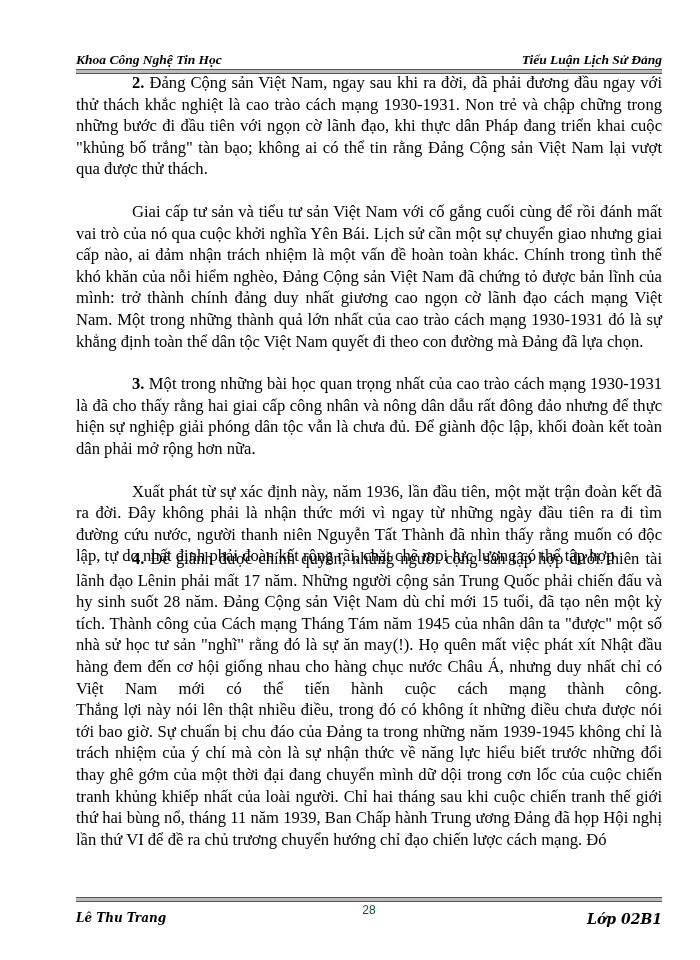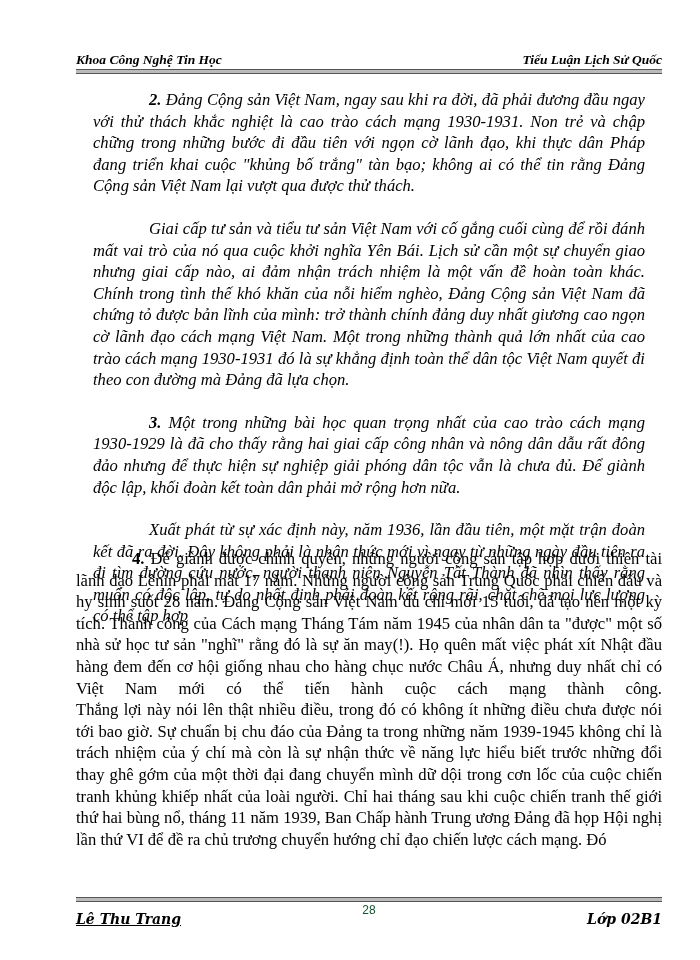--- a/index.html
+++ b/index.html
@@ -6,51 +6,51 @@
   body { width:700px; height:960px; position:relative; overflow:hidden;
          font-family:"Liberation Serif", "DejaVu Serif", serif; color:#000; }
   .page { position:absolute; left:0; top:0; width:700px; height:960px; background:#fff; }
   .header { position:absolute; left:76px; top:52px; width:586px; height:18px;
             font-style:italic; font-weight:bold; font-size:13.5px; }
   .header .left { position:absolute; left:0; top:0; }
   .header .right { position:absolute; right:0; top:0; }
   .hrule { position:absolute; left:76px; width:586px; height:3px;
            border-top:1px solid #555; border-bottom:1px solid #555; background:#bbb; }
   .body { position:absolute; left:76px; top:72px; width:586px; font-size:16.6px; line-height:21.6px; }
-  .body p { margin:17px; text-align:justify; text-indent:56px;font-style:italic; }
+  .body p { margin:0; text-align:justify; text-indent:56px; }
   .body p.gap { margin-top:21px; }
   .body b { font-weight:bold; }
   .footer { position:absolute; left:76px; top:903px; width:586px; height:24px; }
-  .footer .left { position:absolute; left:0; top:8px; font-style:italic; font-weight:bold; font-size:14px;
-                  font-family:"DejaVu Serif", serif;text-decoration:underline; }
+  .footer .left { position:absolute; left:0; top:8px; font-style:italic; font-weight:bold; font-size:12px;
+                  font-family:"DejaVu Serif", serif; }
   .footer .center { position:absolute; left:0; width:100%; text-align:center; top:0; font-size:12px;
                     font-family:"Liberation Sans", sans-serif; color:#14532d; }
   .footer .right { position:absolute; right:0; top:8px; font-style:italic; font-weight:bold; font-size:14px;
                    font-family:"DejaVu Serif", serif;margin-left:48px; }
   .tail { position:absolute; left:76px; top:548px; width:586px; font-size:16.6px; line-height:21.6px; }
   .tail p { margin:0; text-align:justify; text-indent:56px; }
   .tail p.noindent { text-indent:0; }
   .tail p.gap { }
   .last-justify { text-align-last:justify; }
 </style>
 </head>
 <body>
 
 <div class="page">
 
   <div class="header">
     <span class="left">Khoa Công Nghệ Tin Học</span>
-    <span class="right">Tiểu Luận Lịch Sử Quốc</span>
+    <span class="right">Tiểu Luận Lịch Sử Đảng</span>
   </div>
   <div class="hrule" style="top:69px;"></div>
 
   <div class="body">
     <p><b>2.</b><span> Đảng Cộng sản Việt Nam, ngay sau khi ra đời, đã phải đương đầu ngay với thử thách khắc nghiệt là cao trào cách mạng 1930-1931. Non trẻ và chập chững trong những bước đi đầu tiên với ngọn cờ lãnh đạo, khi thực dân Pháp đang triển khai cuộc "khủng bố trắng" tàn bạo; không ai có thể tin rằng Đảng Cộng sản Việt Nam lại vượt qua được thử thách.</span></p>
     <p class="gap">Giai cấp tư sản và tiểu tư sản Việt Nam với cố gắng cuối cùng để rồi đánh mất vai trò của nó qua cuộc khởi nghĩa Yên Bái. Lịch sử cần một sự chuyển giao nhưng giai cấp nào, ai đảm nhận trách nhiệm là một vấn đề hoàn toàn khác. Chính trong tình thế khó khăn của nỗi hiểm nghèo, Đảng Cộng sản Việt Nam đã chứng tỏ được bản lĩnh của mình: trở thành chính đảng duy nhất giương cao ngọn cờ lãnh đạo cách mạng Việt Nam. Một trong những thành quả lớn nhất của cao trào cách mạng 1930-1931 đó là sự khẳng định toàn thể dân tộc Việt Nam quyết đi theo con đường mà Đảng đã lựa chọn.</p>
-    <p class="gap"><b>3.</b><span> Một trong những bài học quan trọng nhất của cao trào cách mạng 1930-1929 là đã cho thấy rằng hai giai cấp công nhân và nông dân dẫu rất đông đảo nhưng để thực hiện sự nghiệp giải phóng dân tộc vẫn là chưa đủ. Để giành độc lập, khối đoàn kết toàn dân phải mở rộng hơn nữa.</span></p>
+    <p class="gap"><b>3.</b><span> Một trong những bài học quan trọng nhất của cao trào cách mạng 1930-1931 là đã cho thấy rằng hai giai cấp công nhân và nông dân dẫu rất đông đảo nhưng để thực hiện sự nghiệp giải phóng dân tộc vẫn là chưa đủ. Để giành độc lập, khối đoàn kết toàn dân phải mở rộng hơn nữa.</span></p>
     <p class="gap">Xuất phát từ sự xác định này, năm 1936, lần đầu tiên, một mặt trận đoàn kết đã ra đời. Đây không phải là nhận thức mới vì ngay từ những ngày đầu tiên ra đi tìm đường cứu nước, người thanh niên Nguyễn Tất Thành đã nhìn thấy rằng muốn có độc lập, tự do nhất định phải đoàn kết rộng rãi, chặt chẽ mọi lực lượng có thể tập hợp</p>
   </div>
 
   <div class="tail">
     <p class="gap last-justify"><b>4.</b><span> Để giành được chính quyền, những người cộng sản tập hợp dưới thiên tài lãnh đạo Lênin phải mất 17 năm. Những người cộng sản Trung Quốc phải chiến đấu và hy sinh suốt 28 năm. Đảng Cộng sản Việt Nam dù chỉ mới 15 tuổi, đã tạo nên một kỳ tích. Thành công của Cách mạng Tháng Tám năm 1945 của nhân dân ta "được" một số nhà sử học tư sản "nghĩ" rằng đó là sự ăn may(!). Họ quên mất việc phát xít Nhật đầu hàng đem đến cơ hội giống nhau cho hàng chục nước Châu Á, nhưng duy nhất chỉ có Việt Nam mới có thể tiến hành cuộc cách mạng thành công.</span></p>
     <p class="noindent">Thắng lợi này nói lên thật nhiều điều, trong đó có không ít những điều chưa được nói tới bao giờ. Sự chuẩn bị chu đáo của Đảng ta trong những năm 1939-1945 không chỉ là trách nhiệm của ý chí mà còn là sự nhận thức về năng lực hiểu biết trước những đổi thay ghê gớm của một thời đại đang chuyển mình dữ dội trong cơn lốc của cuộc chiến tranh khủng khiếp nhất của loài người. Chỉ hai tháng sau khi cuộc chiến tranh thế giới thứ hai bùng nổ, tháng 11 năm 1939, Ban Chấp hành Trung ương Đảng đã họp Hội nghị lần thứ VI để đề ra chủ trương chuyển hướng chỉ đạo chiến lược cách mạng. Đó</p>
   </div>
 
   <div class="hrule" style="top:897px;"></div>
   <div class="footer">

